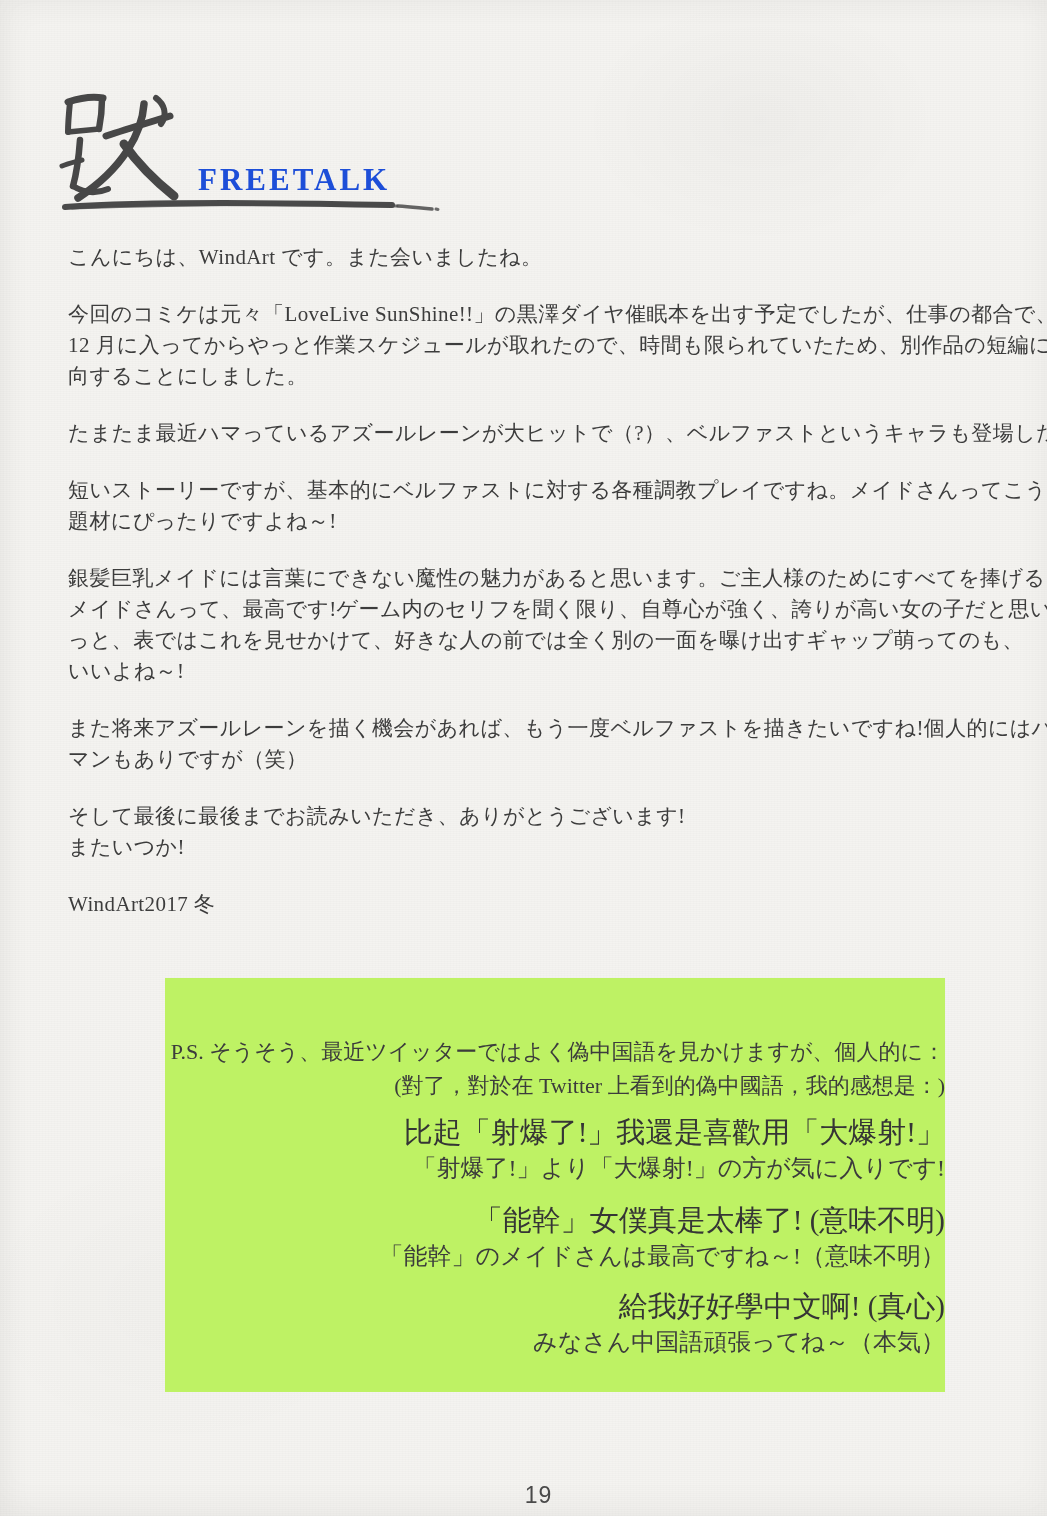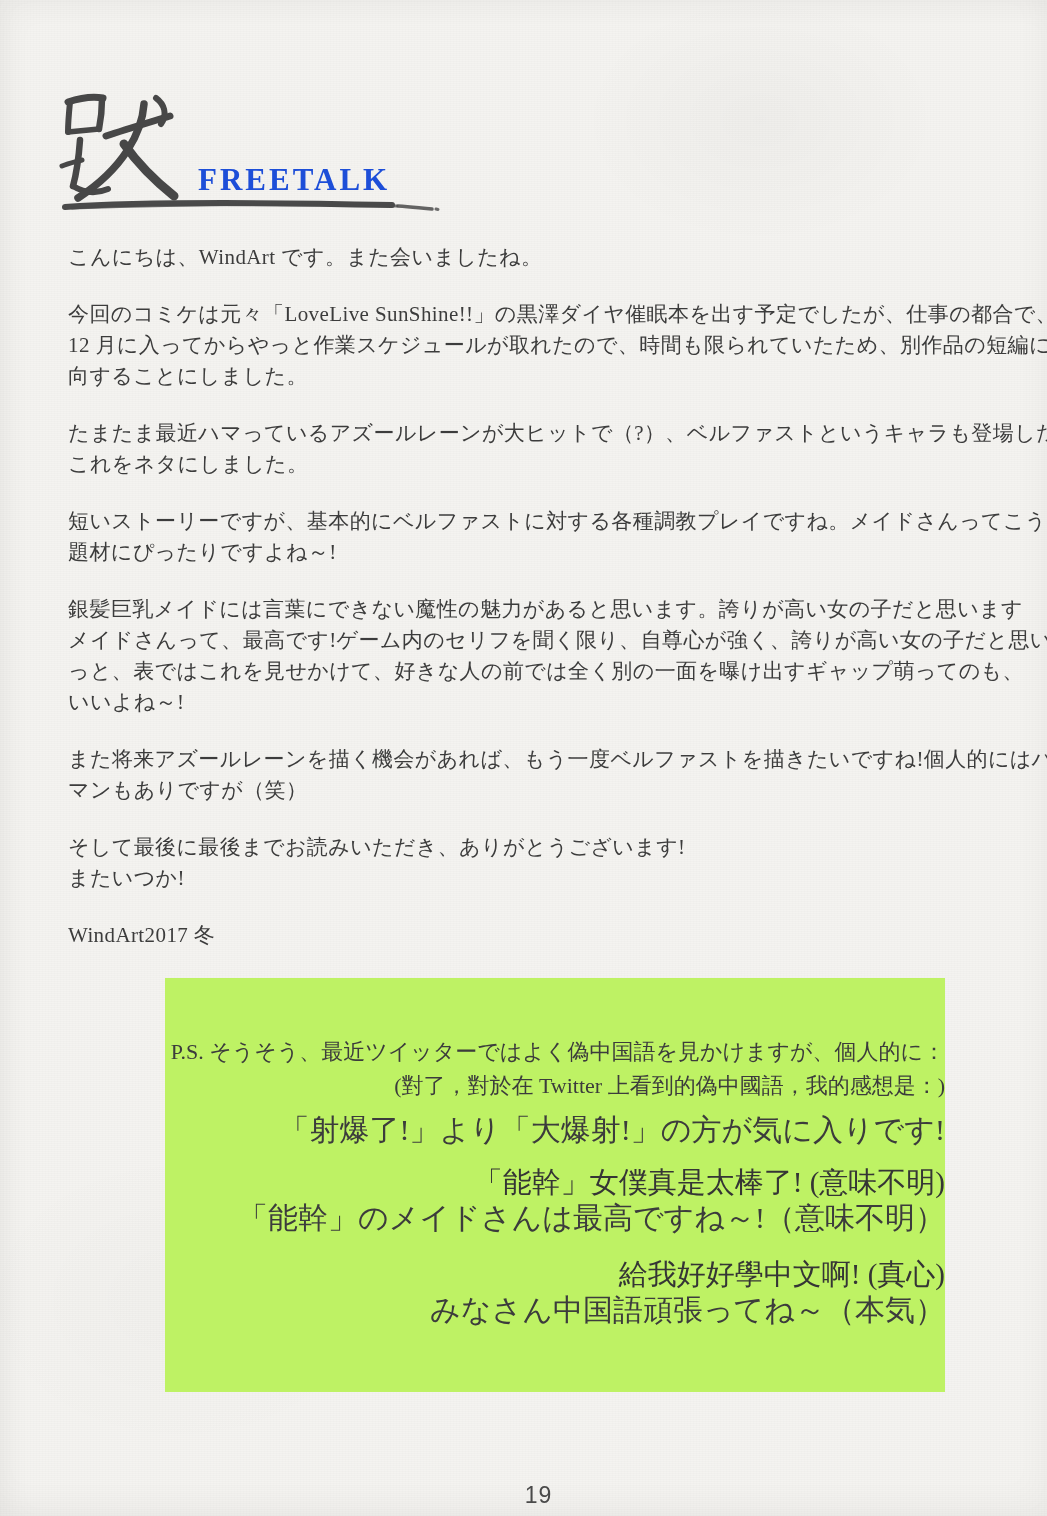--- a/index.html
+++ b/index.html
@@ -48,23 +48,23 @@
   
   .ps-box{
     position:absolute;left:165px;top:978px;width:780px;height:414px;
     background:#bef264;
     box-sizing:border-box;padding-top:57px;
     text-align:right;
   }
   .ps-intro-line{font-size:22px;line-height:34px;white-space:nowrap;}
   .ps-item{margin-top:10px;}
   .ps-item.m2{margin-top:16px;}
-  .ps-item.m3{margin-top:20px;}
+  .ps-item.m3{margin-top:14px;}
   .ps-main{font-size:29px;line-height:38px;white-space:nowrap;color:#353535;}
-  .ps-sub{font-size:30px;line-height:34px;white-space:nowrap;}
+  .ps-sub{font-size:24px;line-height:34px;white-space:nowrap;}
 
   .page-number{
     position:absolute;left:0;top:1482px;width:100%;
     box-sizing:border-box;padding-left:30px;
     text-align:center;
     font-family:"Liberation Sans","DejaVu Sans",sans-serif;
     font-size:23px;color:#4a4a4a;letter-spacing:1px;
   }
 </style>
 </head>
@@ -101,28 +101,27 @@
     <div class="para">
       <div class="line">こんにちは、WindArt です。また会いましたね。</div>
     </div>
     <div class="para">
       <div class="line">今回のコミケは元々「LoveLive SunShine!!」の黒澤ダイヤ催眠本を出す予定でしたが、仕事の都合で、</div>
       <div class="line">12 月に入ってからやっと作業スケジュールが取れたので、時間も限られていたため、別作品の短編に転</div>
       <div class="line">向することにしました。</div>
     </div>
     <div class="para">
       <div class="line">たまたま最近ハマっているアズールレーンが大ヒットで（?）、ベルファストというキャラも登場したので、</div>
-      <div class="line">これをネタにしました。</div>
     </div>
     <div class="para">
       <div class="line">短いストーリーですが、基本的にベルファストに対する各種調教プレイですね。メイドさんってこういった</div>
       <div class="line">題材にぴったりですよね～!</div>
     </div>
     <div class="para">
-      <div class="line">銀髪巨乳メイドには言葉にできない魔性の魅力があると思います。誇りが高い女の子だと思います</div>
+      <div class="line">銀髪巨乳メイドには言葉にできない魔性の魅力があると思います。ご主人様のためにすべてを捧げる</div>
       <div class="line">メイドさんって、最高です!ゲーム内のセリフを聞く限り、自尊心が強く、誇りが高い女の子だと思います。</div>
       <div class="line">っと、表ではこれを見せかけて、好きな人の前では全く別の一面を曝け出すギャップ萌ってのも、</div>
       <div class="line">いいよね～!</div>
     </div>
     <div class="para">
       <div class="line">また将来アズールレーンを描く機会があれば、もう一度ベルファストを描きたいですね!個人的にはハム</div>
       <div class="line">マンもありですが（笑）</div>
     </div>
     <div class="para">
       <div class="line">そして最後に最後までお読みいただき、ありがとうございます!</div>
@@ -131,20 +130,21 @@
     <div class="para">
       <div class="line">WindArt2017 冬</div>
     </div>
   </div>
 
   <div class="ps-box">
     <div class="ps-intro-line">P.S. そうそう、最近ツイッターではよく偽中国語を見かけますが、個人的に：</div>
     <div class="ps-intro-line">(對了，對於在 Twitter 上看到的偽中國語，我的感想是：)</div>
 
     <div class="ps-item">
+      <div class="ps-main">比起「射爆了!」我還是喜歡用「大爆射!」</div>
       <div class="ps-sub">「射爆了!」より「大爆射!」の方が気に入りです!</div>
     </div>
     <div class="ps-item m2">
       <div class="ps-main">「能幹」女僕真是太棒了! (意味不明)</div>
       <div class="ps-sub">「能幹」のメイドさんは最高ですね～!（意味不明）</div>
     </div>
     <div class="ps-item m3">
       <div class="ps-main">給我好好學中文啊! (真心)</div>
       <div class="ps-sub">みなさん中国語頑張ってね～（本気）</div>
     </div>

